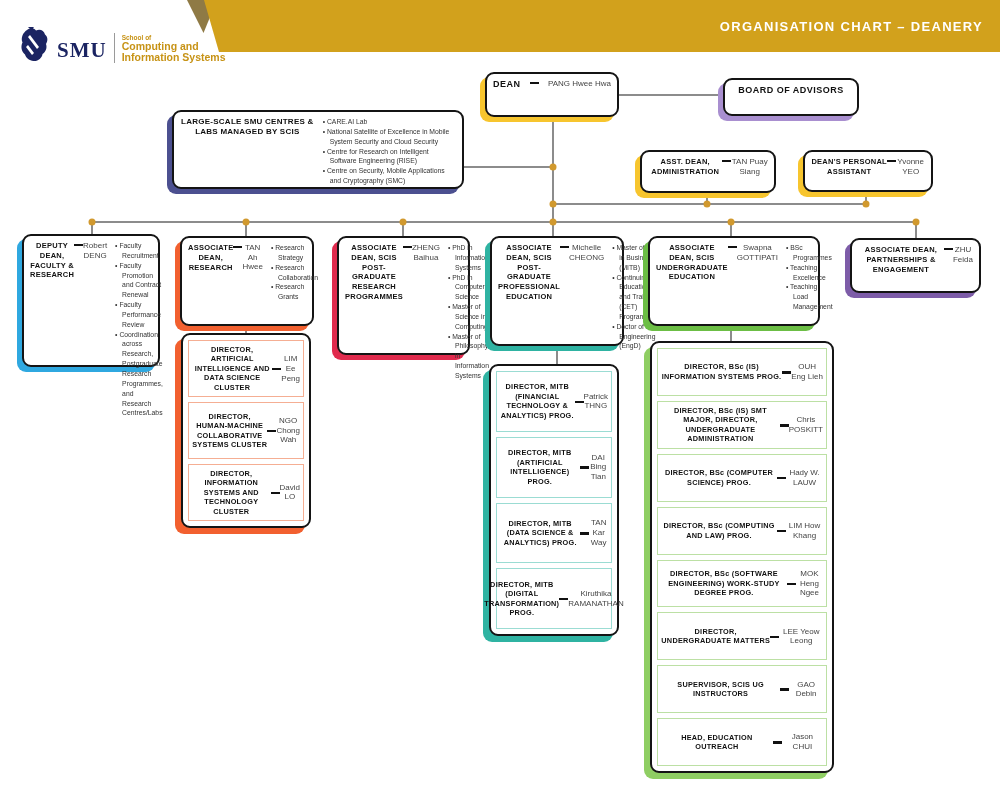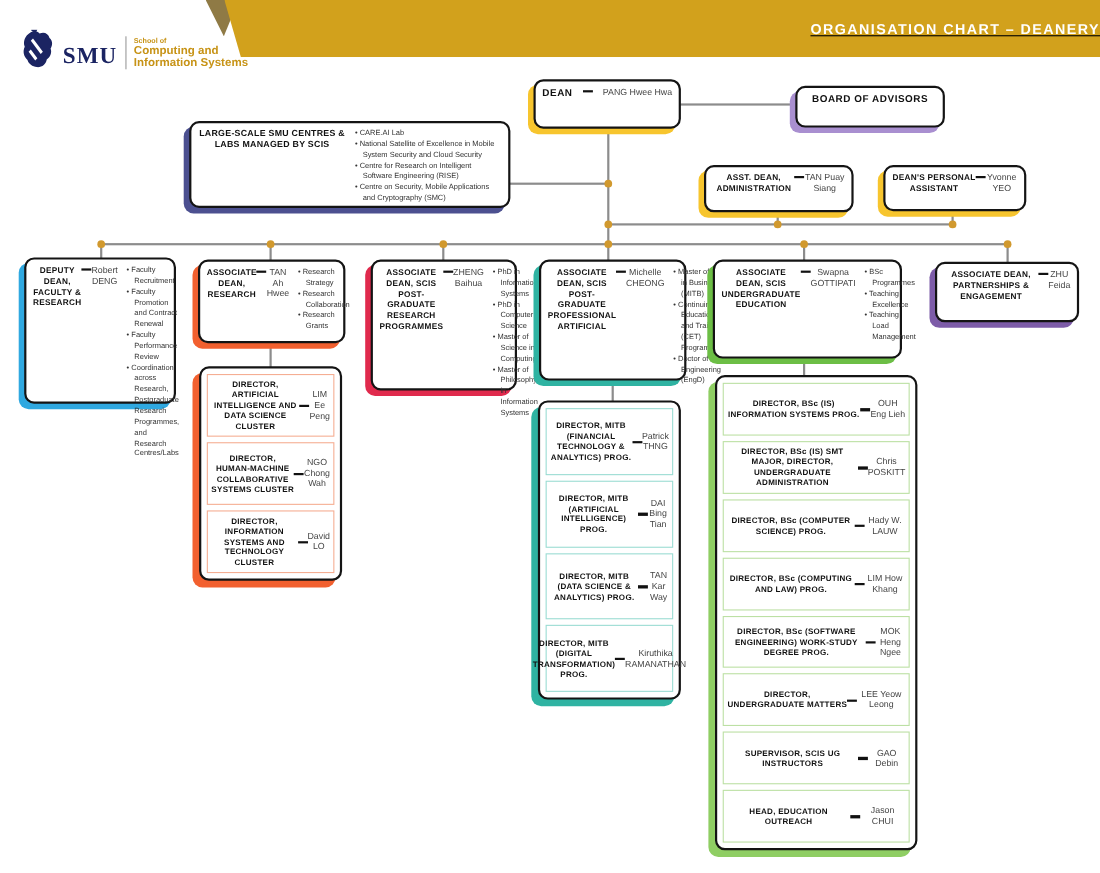--- a/index.html
+++ b/index.html
@@ -8,21 +8,21 @@
 
   
   .header{position:absolute;left:0;top:0;width:1000px;height:52px;background:#fff;}
   .banner-fold{position:absolute;left:187px;top:0;width:30px;height:33px;
                background:var(--fold-olive,#8F7A45);
                clip-path:polygon(0 0,100% 0,55% 100%);}
   .banner{position:absolute;left:0;top:0;width:1000px;height:52px;
           background:var(--banner-gold,#D2A11C);
           clip-path:polygon(20.4% 0,100% 0,100% 100%,21.9% 100%);
           display:flex;align-items:center;justify-content:flex-end;
-          box-sizing:border-box;text-decoration:underline;}
+          padding-right:17px;box-sizing:border-box;}
   .banner-title{color:#fff;font-weight:bold;font-size:13px;letter-spacing:1.3px;}
   .logo-wrap{position:absolute;left:20px;top:7px;display:flex;align-items:flex-end;gap:7px;margin-top:20px;}
   .smu-word{font-family:"Liberation Serif", serif;font-weight:bold;color:#1B2462;
             font-size:21px;letter-spacing:1px;}
   .logo-sep{width:1px;height:30px;background:#9a9a9a;}
   .school{line-height:1.1;}
   .school-of{color:#C79316;font-size:6.5px;font-weight:bold;}
   .school-name{color:#C79316;font-size:10.5px;font-weight:bold;line-height:1.05;}
 
   
@@ -148,21 +148,21 @@
     <div class="nm">Robert DENG</div>
     <div class="divider"></div>
     <ul class="b">
       <li>Faculty Recruitment</li>
       <li>Faculty Promotion and Contract Renewal</li>
       <li>Faculty Performance Review</li>
       <li>Coordination across Research, Postgraduate Research Programmes, and Research Centres/Labs</li>
     </ul>
   </div>
 
-  <div class="obox" style="left:180px;top:236px;width:134px;height:76px;--ac:var(--accent-orange)">
+  <div class="obox" style="left:180px;top:236px;width:134px;height:90px;--ac:var(--accent-orange)">
     <div class="t">ASSOCIATE DEAN, RESEARCH</div>
     <div class="dash"></div>
     <div class="nm">TAN Ah Hwee</div>
     <div class="divider"></div>
     <ul class="b">
       <li>Research Strategy</li>
       <li>Research Collaboration</li>
       <li>Research Grants</li>
     </ul>
   </div>
@@ -192,21 +192,21 @@
     <div class="divider"></div>
     <ul class="b">
       <li>PhD in Information Systems</li>
       <li>PhD in Computer Science</li>
       <li>Master of Science in Computing</li>
       <li>Master of Philosophy in Information Systems</li>
     </ul>
   </div>
 
   <div class="obox" style="left:490px;top:236px;width:134px;height:110px;--ac:var(--accent-teal)">
-    <div class="t">ASSOCIATE DEAN, SCIS POST-GRADUATE PROFESSIONAL ARTIFICIAL</div>
+    <div class="t">ASSOCIATE DEAN, SCIS POST-GRADUATE PROFESSIONAL EDUCATION</div>
     <div class="dash"></div>
     <div class="nm">Michelle CHEONG</div>
     <div class="divider"></div>
     <ul class="b">
       <li>Master of IT in Business (MITB)</li>
       <li>Continuing Education and Training (CET) Programmes</li>
       <li>Doctor of Engineering (EngD)</li>
     </ul>
   </div>
 

